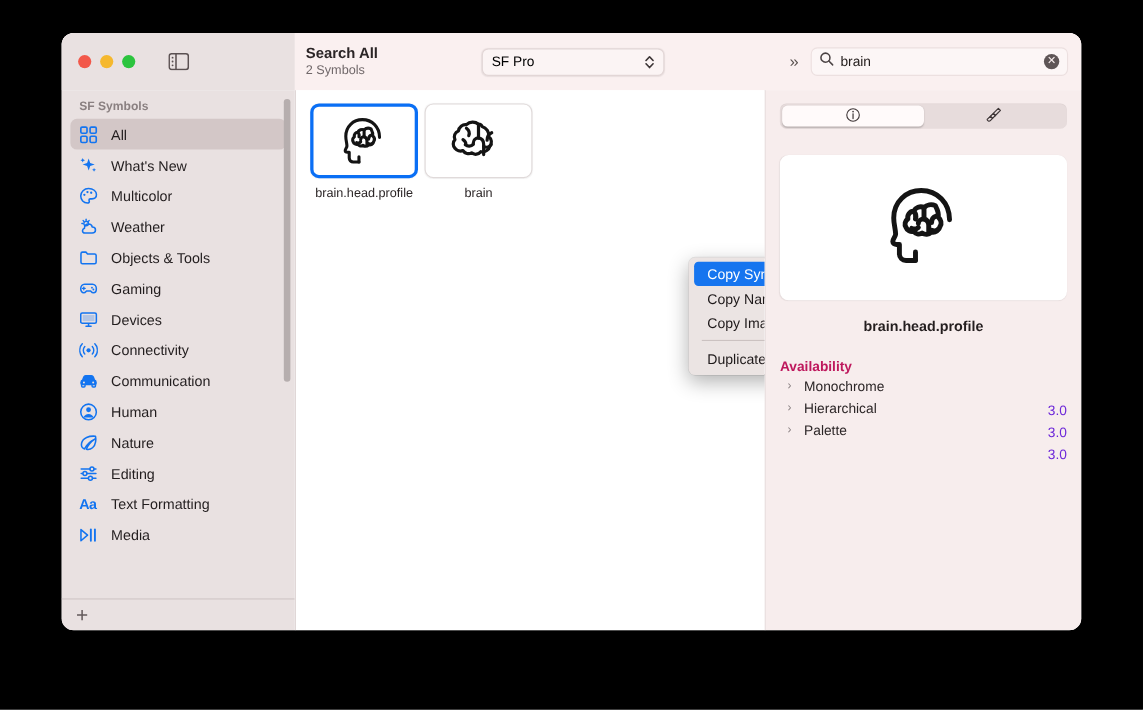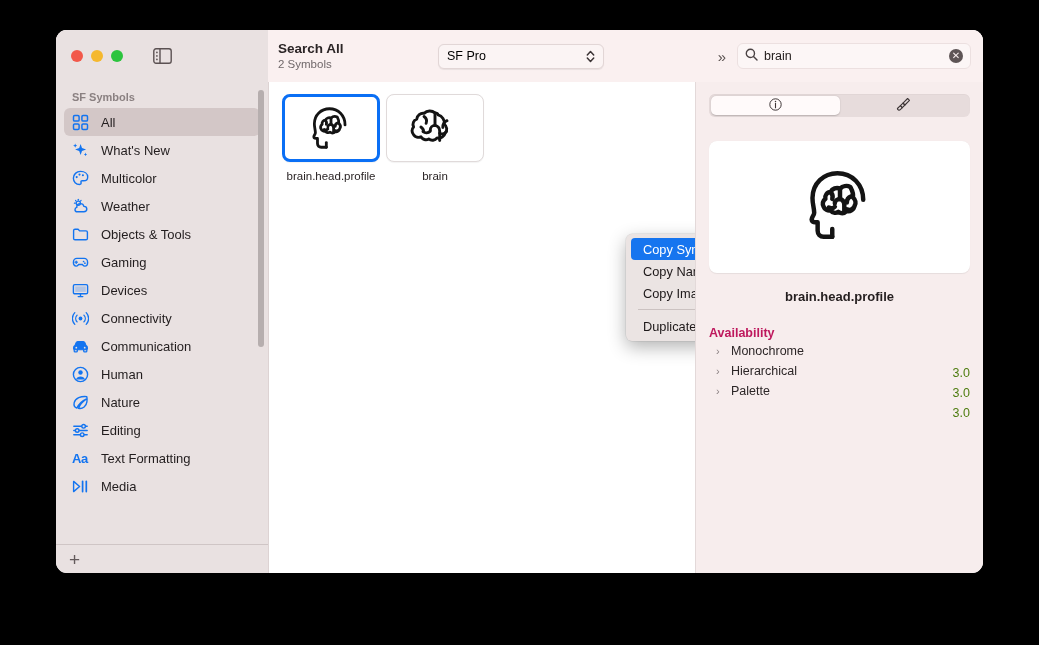--- a/index.html
+++ b/index.html
@@ -211,21 +211,21 @@
   .avail-title {
     margin-top: 22px; font-size: 12.5px; font-weight: bold; color: #be185d;
   }
   .avail-row {
     display: flex; align-items: center;
     height: 18px; margin-top: 2px;
     font-size: 12.5px; color: #2c2627;
     padding-left: 7px;
   }
   .avail-row .disc { color: #8c8384; font-size: 11px; margin-right: 7px; width: 8px; }
-  .avail-row .ver { margin-left: auto; color: #4d7c0f; margin-top: 44px; }
+  .avail-row .ver { margin-left: auto; color: #6d28d9; margin-top: 44px; }
 
   
   #ctx-menu {
     position: absolute;
     left: 357px; top: 152px;
     width: 201px;
     background: #ebe4e3;
     border-radius: 6px;
     padding: 4px 0;
     box-shadow: 0 6px 18px rgba(0,0,0,0.30), 0 0 0 0.5px rgba(0,0,0,0.10);

